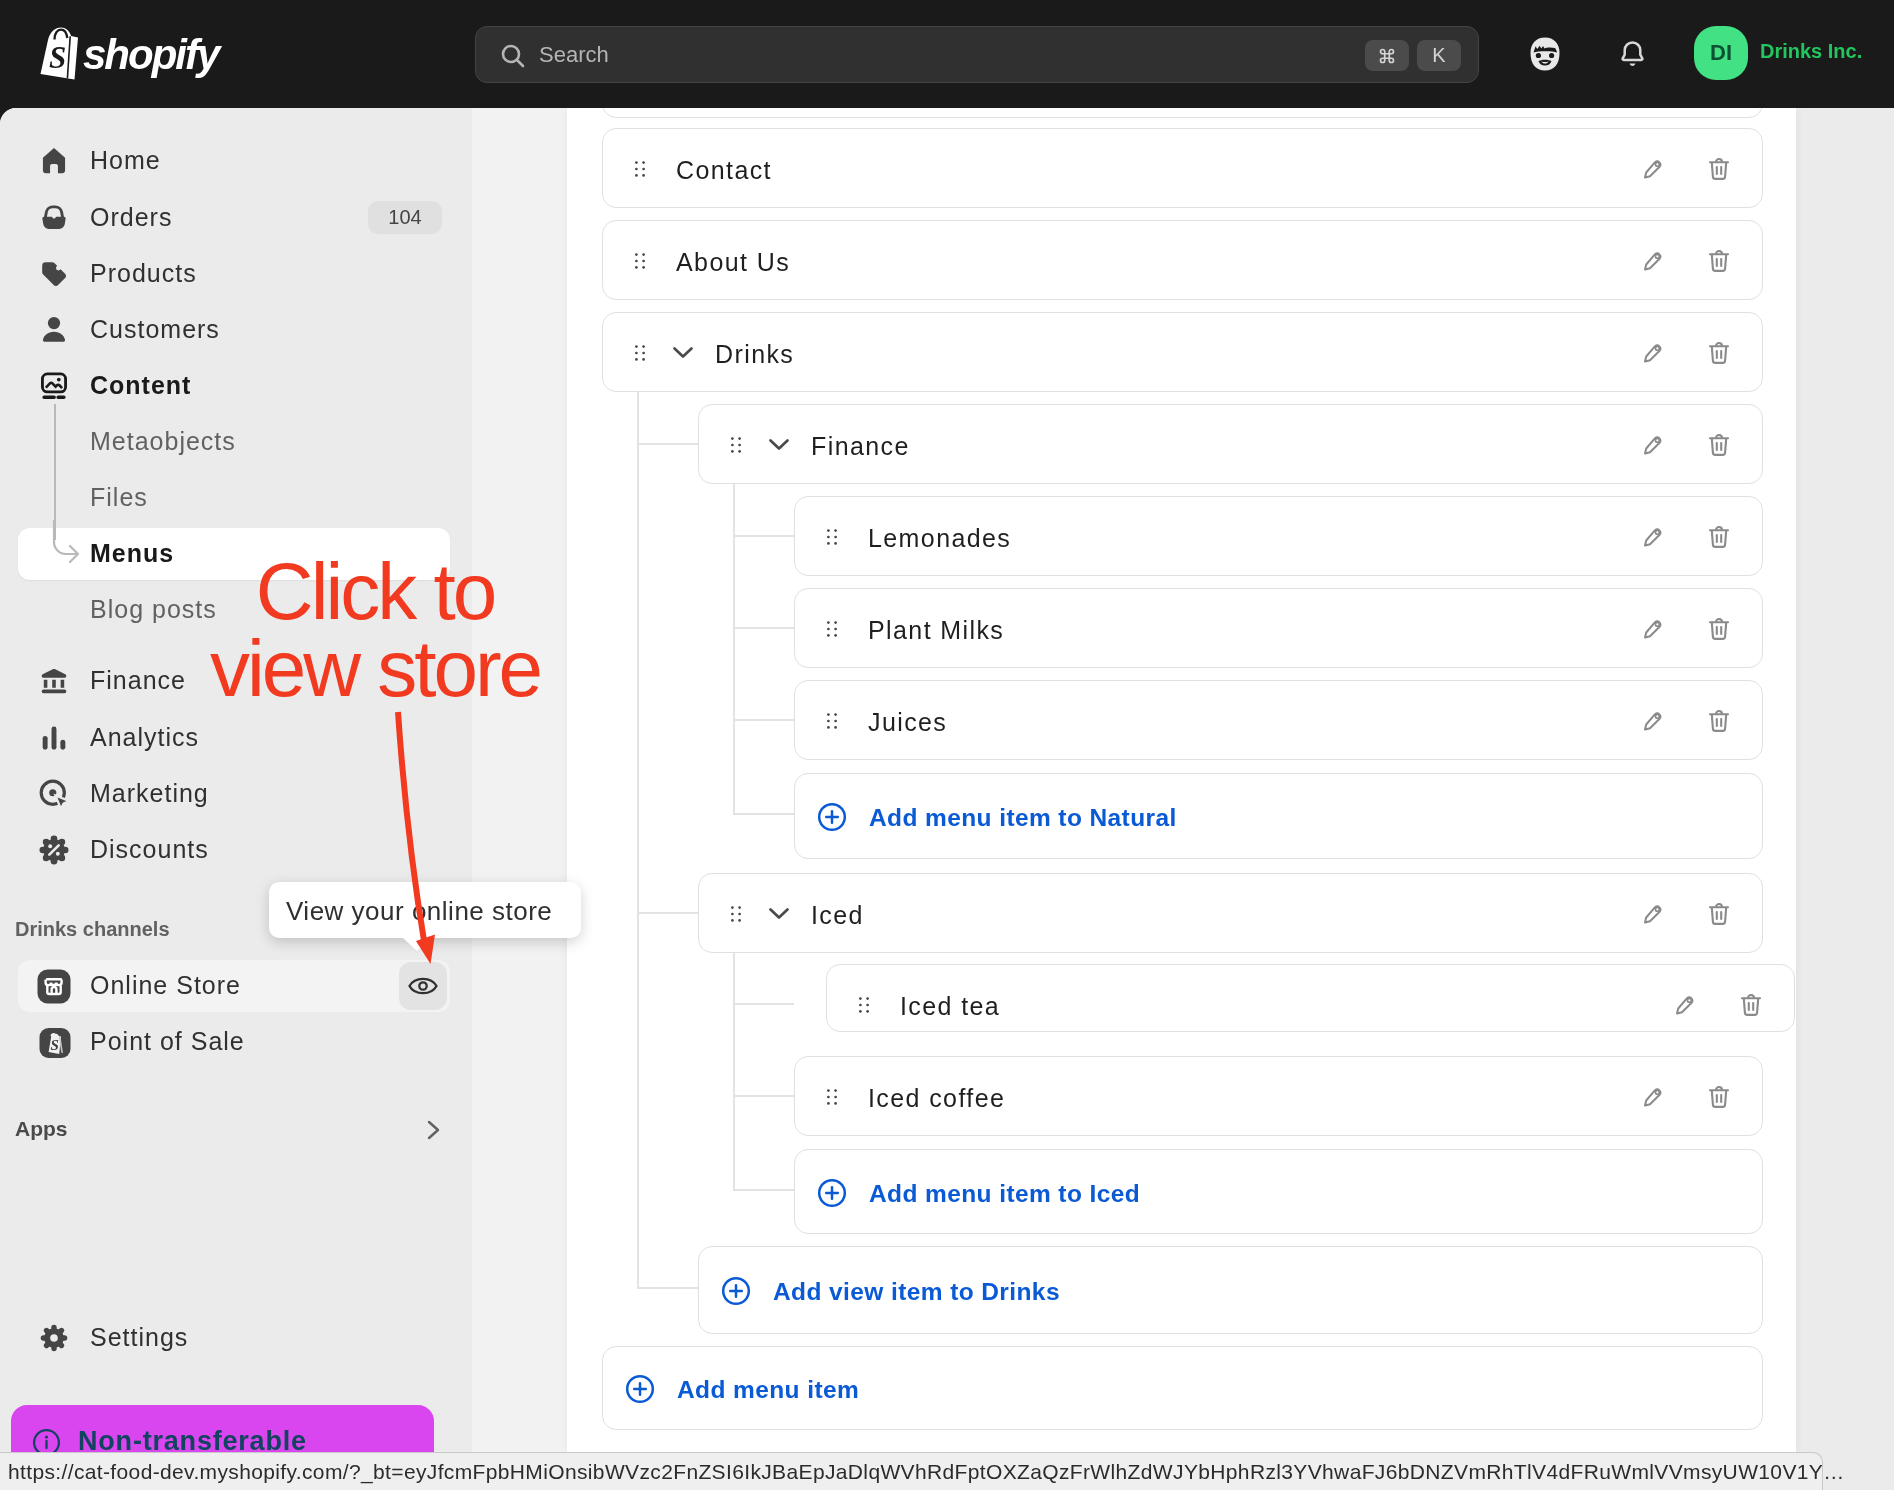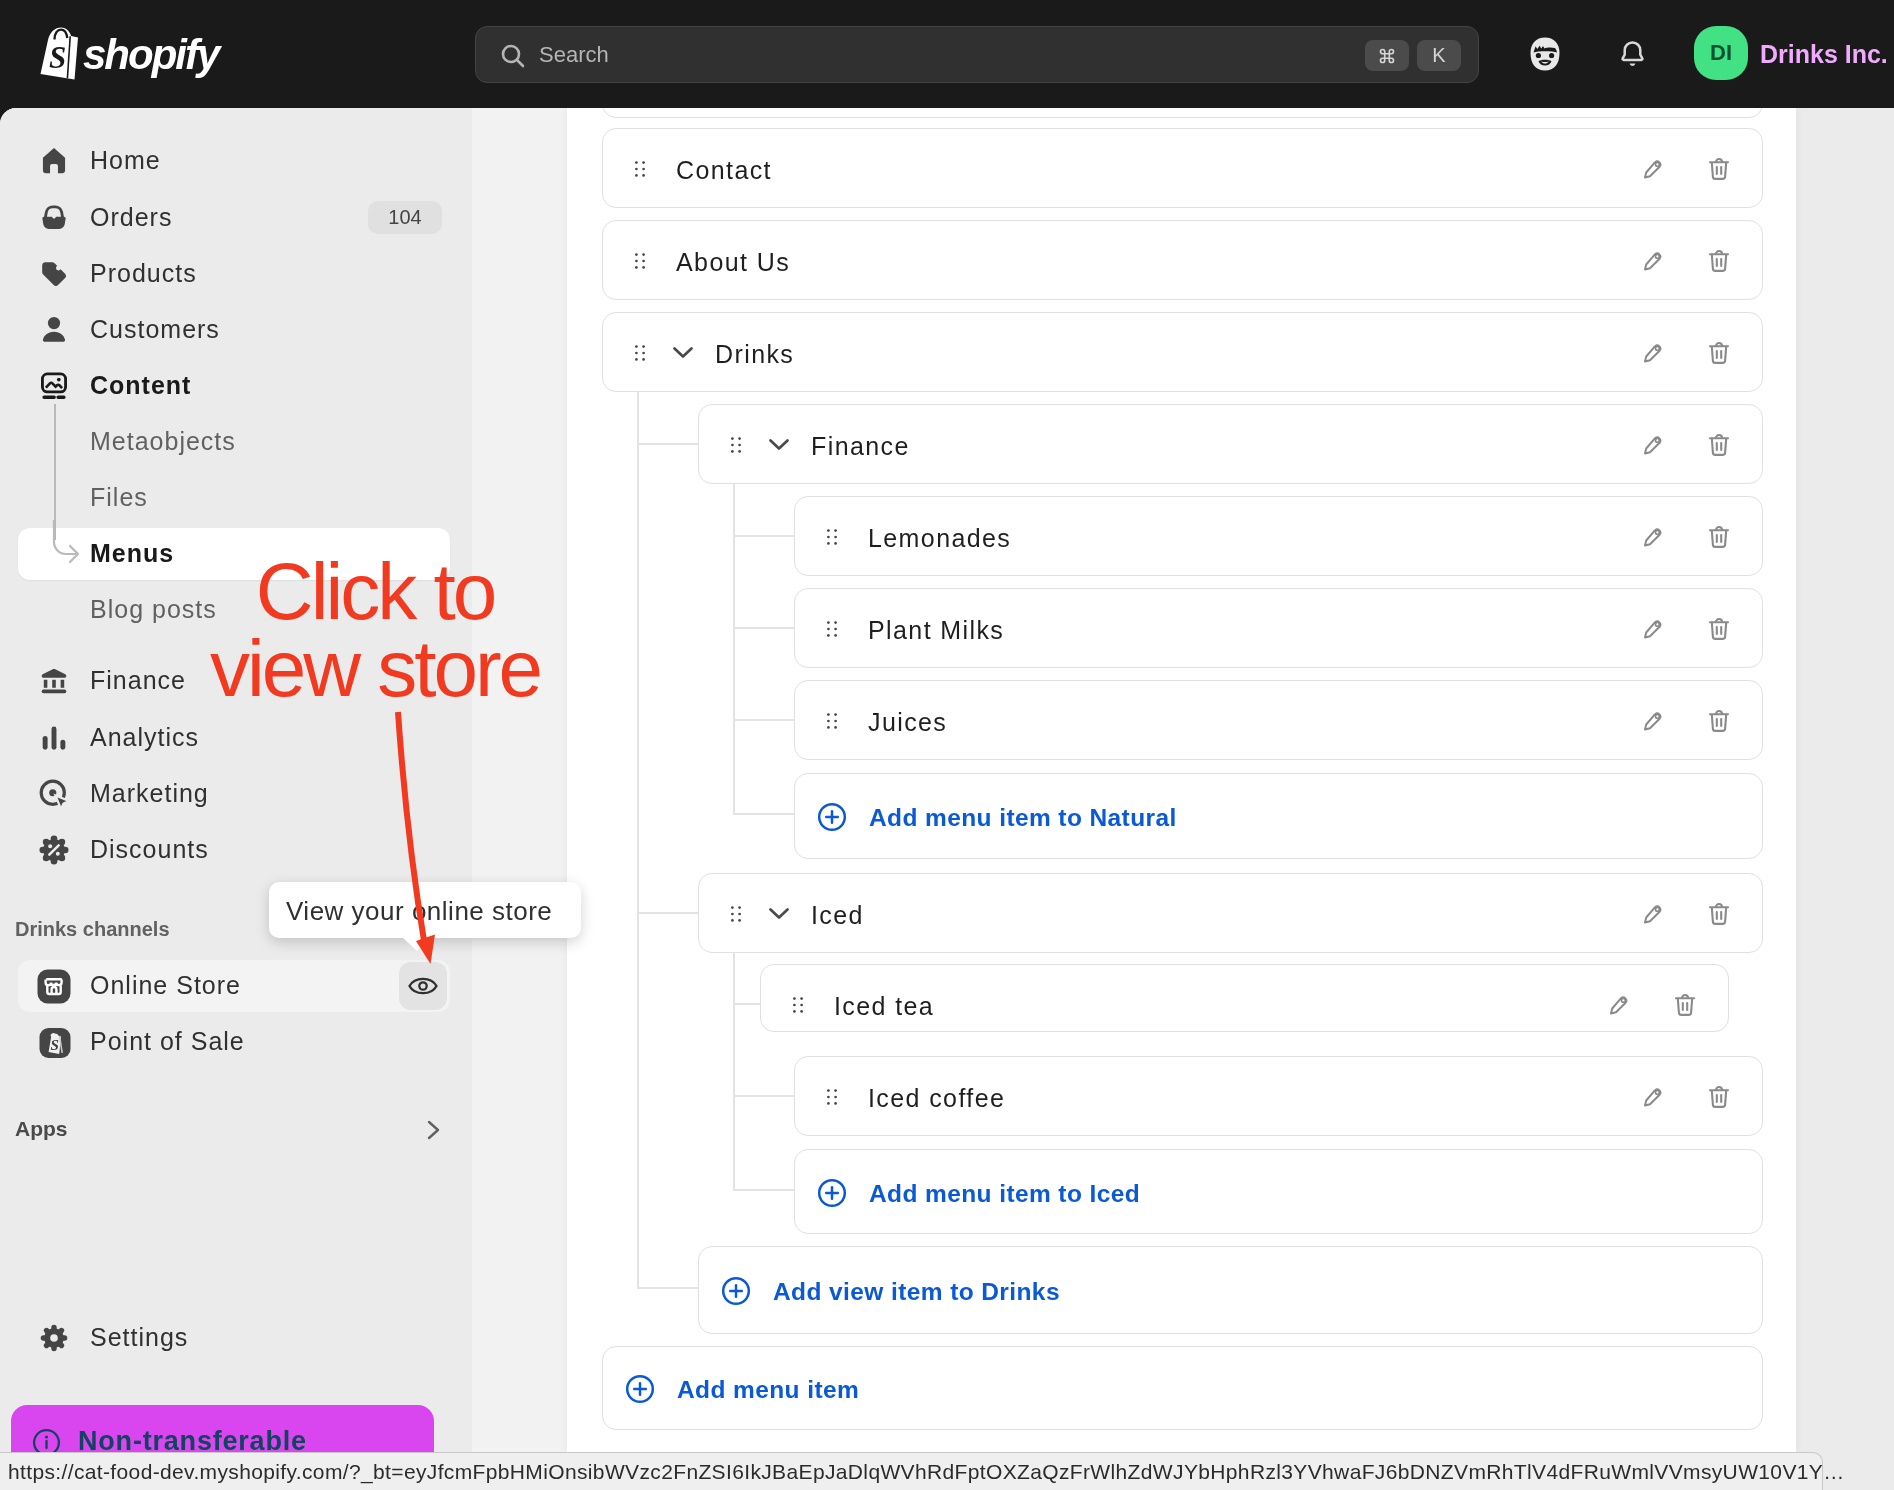--- a/index.html
+++ b/index.html
@@ -8,21 +8,21 @@
 
   
   #topbar { position:absolute; top:0; left:0; width:1894px; height:108px; background:#1a1a1a; z-index:50; }
   #logo { position:absolute; left:34px; top:26px; }
   #searchbox { position:absolute; left:475px; top:26px; width:1004px; height:57px; background:#303030; border:1px solid #434343; border-radius:12px; }
   #searchbox .stext { position:absolute; left:63px; top:15px; font-size:22px; color:#b5b5b5; }
   .kbd { position:absolute; top:13px; width:44px; height:31px; background:#4b4b4b; border-radius:8px; color:#d5d5d5; text-align:center; }
   #kbd1 { left:889px; }
   #kbd2 { left:941px; font-size:20px; line-height:31px; }
   #avatar { position:absolute; left:1694px; top:26px; width:54px; height:54px; border-radius:22px; background:#41e184; color:#0c5132; font-size:22px; font-weight:bold; text-align:center; line-height:54px; }
-  #storename { position:absolute; left:1760px; top:40px; font-size:25px; font-weight:600; color:#f0abfc; white-space:nowrap; }
+  #storename { position:absolute; left:1760px; top:40px; font-size:20px; font-weight:600; color:#22c55e; white-space:nowrap; }
 
   
   #frame { position:absolute; top:108px; left:0; width:1894px; height:1382px; background:#f2f2f2; border-radius:16px 16px 0 0; z-index:1; }
   #sidebar { position:absolute; top:108px; left:0; width:472px; height:1382px; background:#ebebeb; border-top-left-radius:16px; z-index:2; }
   #rightgray { position:absolute; top:108px; left:1796px; width:98px; height:1382px; background:#ebebeb; z-index:2; }
   #panel { position:absolute; top:108px; left:567px; width:1229px; height:1344px; background:#ffffff; z-index:3; box-shadow:0 0 10px rgba(0,0,0,0.05); }
 
   
   .nav { position:absolute; left:0; width:472px; height:52px; z-index:4; }
   .nav .ic { position:absolute; left:38px; top:10px; width:32px; height:32px; }
@@ -471,21 +471,21 @@
         <path d="M13.1 5.2 a3.2 3.2 0 0 1 4.5 4.5 L8 19.3 l-5 1.2 1.2-5 z" fill="none" stroke="#8a8a8a" stroke-width="2" stroke-linejoin="round"></path>
         <circle cx="15.4" cy="7.4" r="1.9" fill="none" stroke="#8a8a8a" stroke-width="1.6"></circle>
       </svg></div>
     <div class="trash" style="left:1008px;top:27.0px"><svg width="24" height="26" viewBox="0 0 24 26">
         <path d="M3 6.2 h18" stroke="#8a8a8a" stroke-width="2.1" stroke-linecap="round" fill="none"></path>
         <path d="M9 6 a3 3 0 0 1 6 0" fill="none" stroke="#8a8a8a" stroke-width="2.1"></path>
         <path d="M4.8 6.4 l1.1 14.3 a2.4 2.4 0 0 0 2.4 2.2 h7.4 a2.4 2.4 0 0 0 2.4-2.2 l1.1-14.3" fill="none" stroke="#8a8a8a" stroke-width="2.1"></path>
         <path d="M9.8 11 v7 M14.2 11 v7" stroke="#8a8a8a" stroke-width="2.1" stroke-linecap="round" fill="none"></path>
       </svg></div>
   </div>
-<div class="card" style="left:760px;top:964px;width:969px;height:68px">
+<div class="card" style="left:826px;top:964px;width:969px;height:68px">
     <div class="handle" style="top:30.0px"><svg width="16" height="20" viewBox="0 0 16 20">
         <g fill="#44474a">
           <circle cx="4.4" cy="3.6" r="1.35"></circle>
           <circle cx="11.6" cy="3.6" r="1.35"></circle>
           <circle cx="4.4" cy="10" r="1.35"></circle>
           <circle cx="11.6" cy="10" r="1.35"></circle>
           <circle cx="4.4" cy="16.4" r="1.35"></circle>
           <circle cx="11.6" cy="16.4" r="1.35"></circle>
         </g>
       </svg></div>

